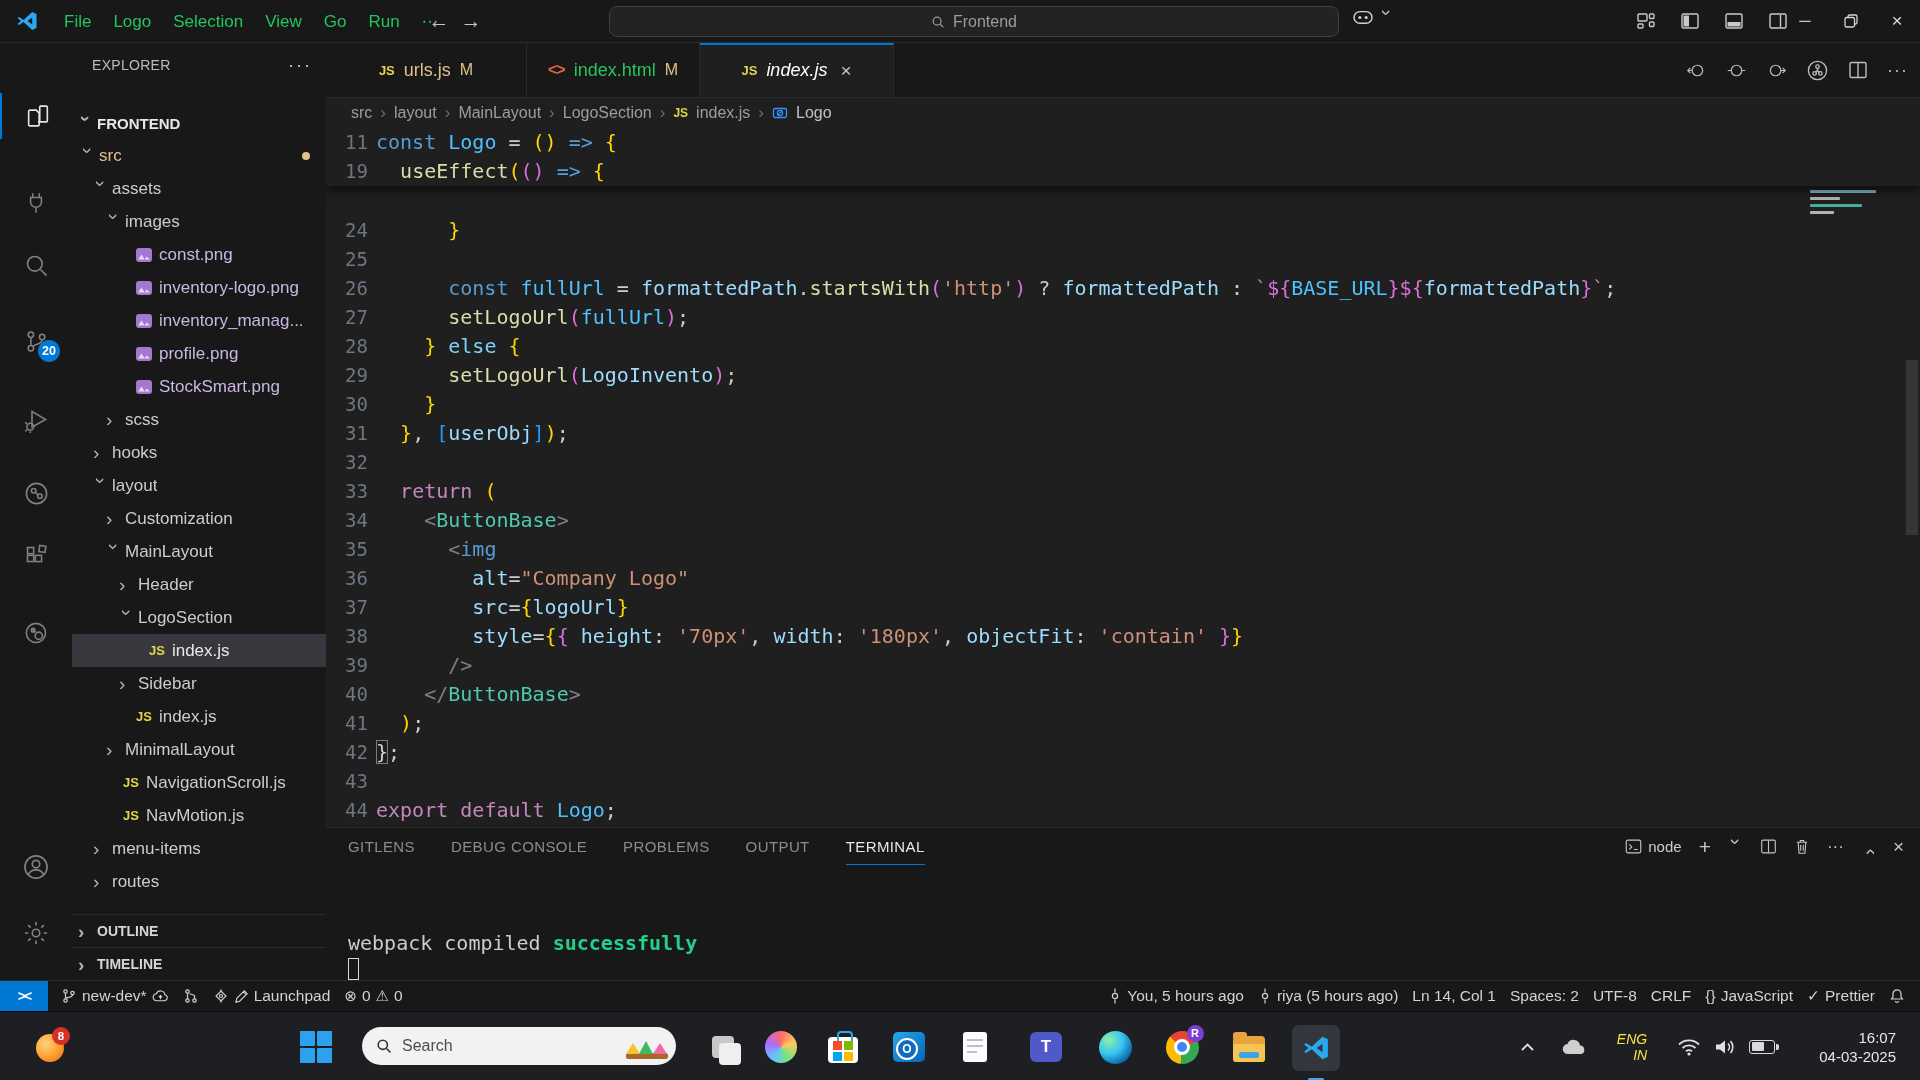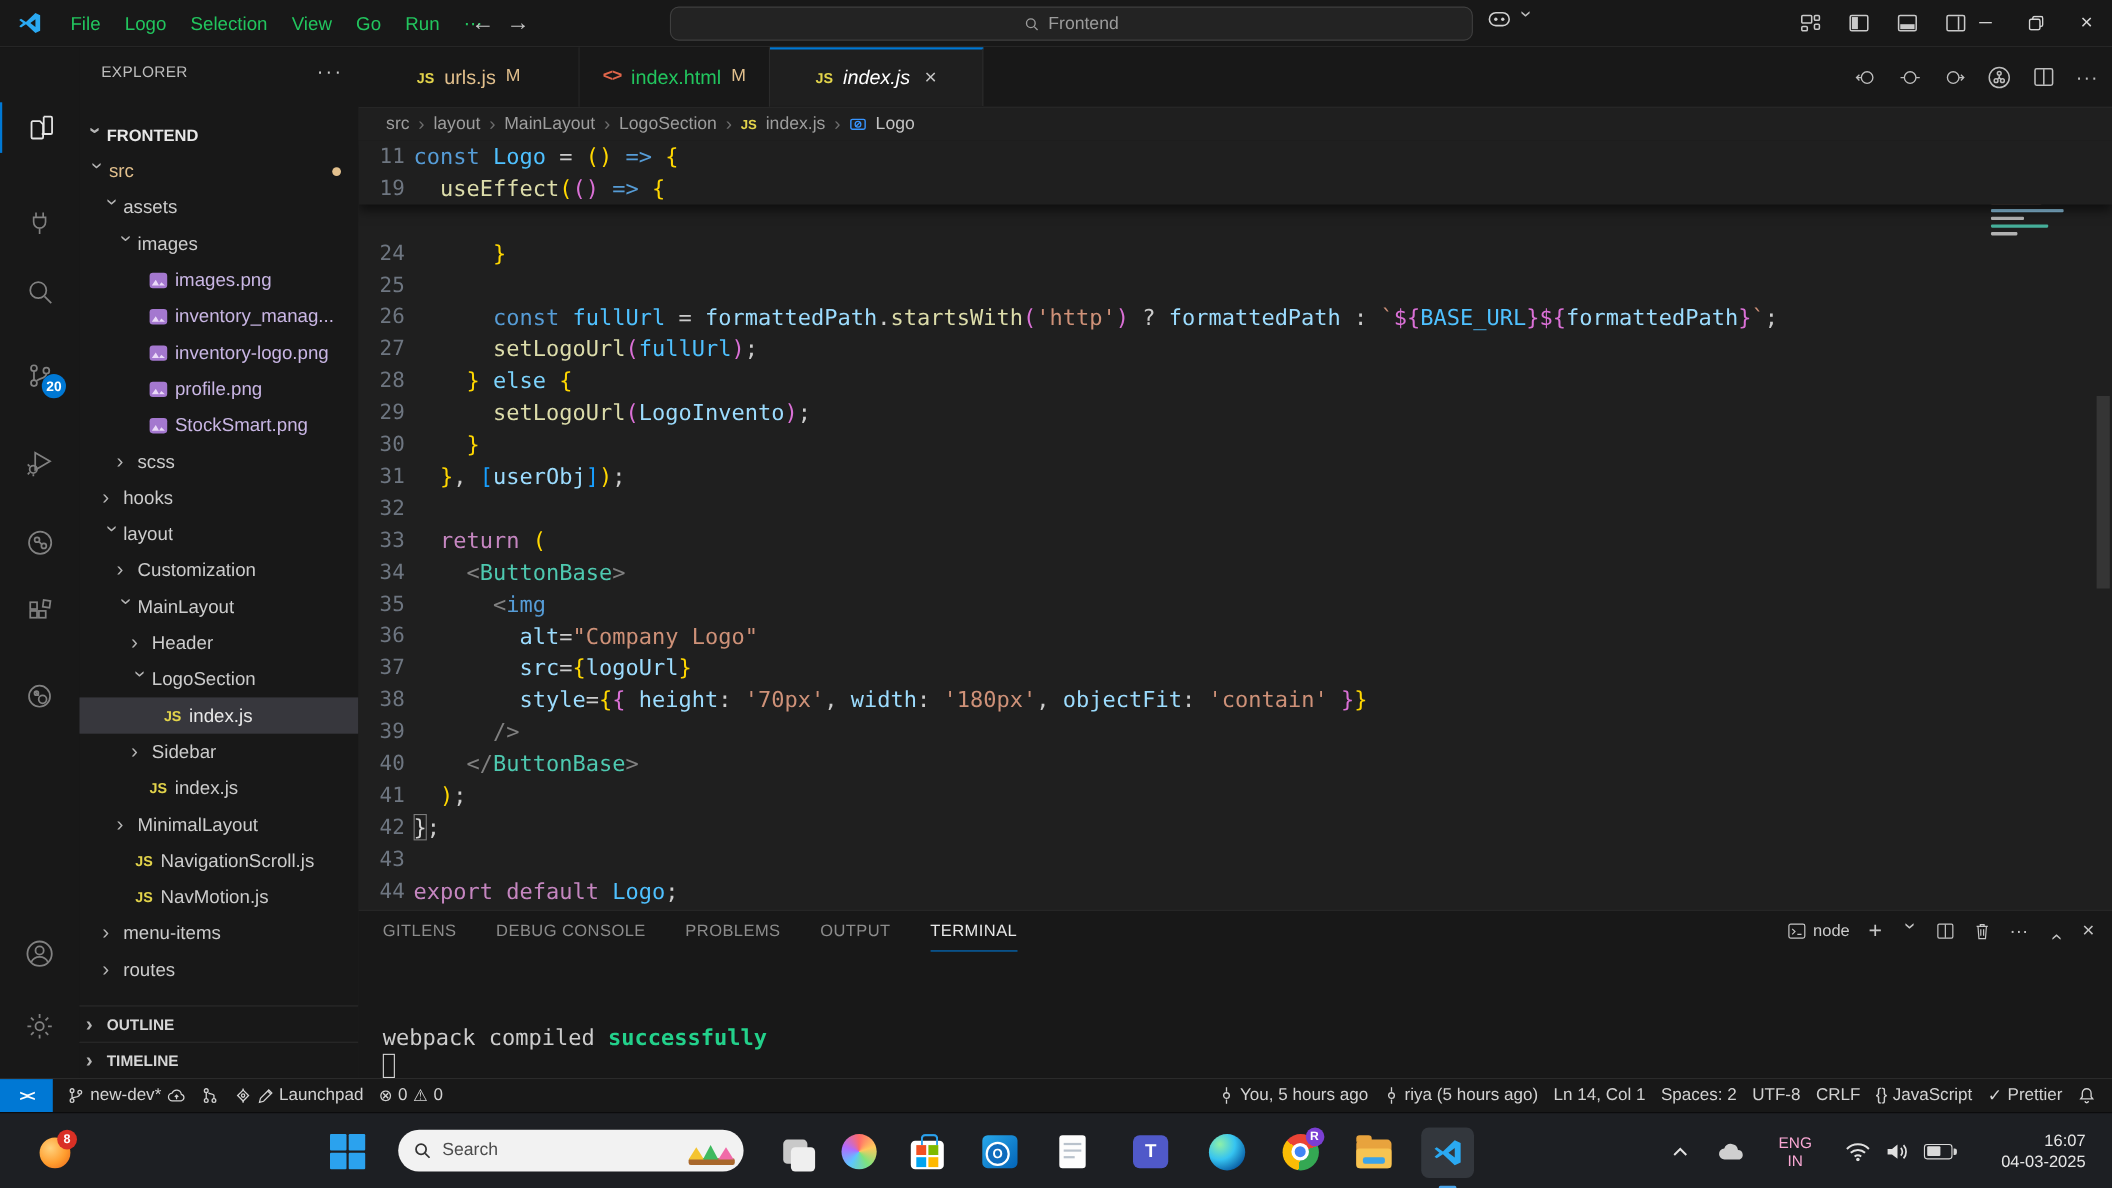--- a/index.html
+++ b/index.html
@@ -107,21 +107,21 @@
   .start{position:absolute;left:300px;top:19px;width:32px;height:32px;display:grid;grid-template-columns:15px 15px;grid-template-rows:15px 15px;gap:2px;}
   .start div{background:#2ba2ee;border-radius:1px;}
   .search-pill{position:absolute;left:362px;top:15px;width:314px;height:38px;background:#f2f2f2;border-radius:19px;display:flex;align-items:center;padding:0 6px 0 14px;box-sizing:border-box;gap:10px;}
   .search-pill .stext{color:#4c4c4c;font-size:16px;flex:1;}
   .holi{width:46px;height:32px;position:relative;}
   .holi .tray{position:absolute;bottom:3px;left:2px;width:42px;height:6px;background:#a8672c;border-radius:2px;}
   .holi .cone{position:absolute;bottom:8px;width:0;height:0;border-left:7px solid transparent;border-right:7px solid transparent;}
   .vscode-tile{position:absolute;left:1292px;top:13px;width:48px;height:46px;background:#33373d;border-radius:7px;display:flex;align-items:center;justify-content:center;}
   .vs-underline{position:absolute;left:50%;margin-left:-8px;top:53px;width:16px;height:3px;border-radius:2px;background:#4aa3e8;}
   .tray-item{position:absolute;top:0;height:69px;display:flex;align-items:center;justify-content:center;color:#e0e0e0;}
-  .lang{font-size:14px;line-height:16px;text-align:center;color:#f9a8d4;}
+  .lang{font-size:14px;line-height:16px;text-align:right;color:#fde047;font-style:italic;}
   .clock{font-size:15px;line-height:19px;text-align:right;color:#e6e6e6;}
   .battery-body{width:24px;height:12px;border:1.5px solid #d9d9d9;border-radius:3px;position:relative;}
   .battery-body::after{content:"";position:absolute;left:1.5px;top:1.5px;bottom:1.5px;width:12px;background:#d9d9d9;border-radius:1px;}
   .battery-nub{width:2.5px;height:6px;background:#d9d9d9;border-radius:0 2px 2px 0;margin-left:1px;}
 </style>
 </head>
 <body>
 
 <div class="titlebar">
   <svg class="vslogo" viewBox="0 0 24 24">
@@ -277,29 +277,29 @@
         <div class="trow" style="padding-left: 21px;">
           <span class="chev open">›</span>
           <span class="tlabel">assets</span>
         </div>
         <div class="trow" style="padding-left: 34px;">
           <span class="chev open">›</span>
           <span class="tlabel">images</span>
         </div>
         <div class="trow" style="padding-left: 64px;">
           <span class="fi-img"></span>
-          <span class="tlabel c-lav">images.png</span>
+          <span class="tlabel c-lav">const.png</span>
+        </div>
+        <div class="trow" style="padding-left: 64px;">
+          <span class="fi-img"></span>
+          <span class="tlabel c-lav">inventory-logo.png</span>
         </div>
         <div class="trow" style="padding-left: 64px;">
           <span class="fi-img"></span>
           <span class="tlabel c-lav">inventory_manag...</span>
-        </div>
-        <div class="trow" style="padding-left: 64px;">
-          <span class="fi-img"></span>
-          <span class="tlabel c-lav">inventory-logo.png</span>
         </div>
         <div class="trow" style="padding-left: 64px;">
           <span class="fi-img"></span>
           <span class="tlabel c-lav">profile.png</span>
         </div>
         <div class="trow" style="padding-left: 64px;">
           <span class="fi-img"></span>
           <span class="tlabel c-lav">StockSmart.png</span>
         </div>
         <div class="trow" style="padding-left: 34px;">

